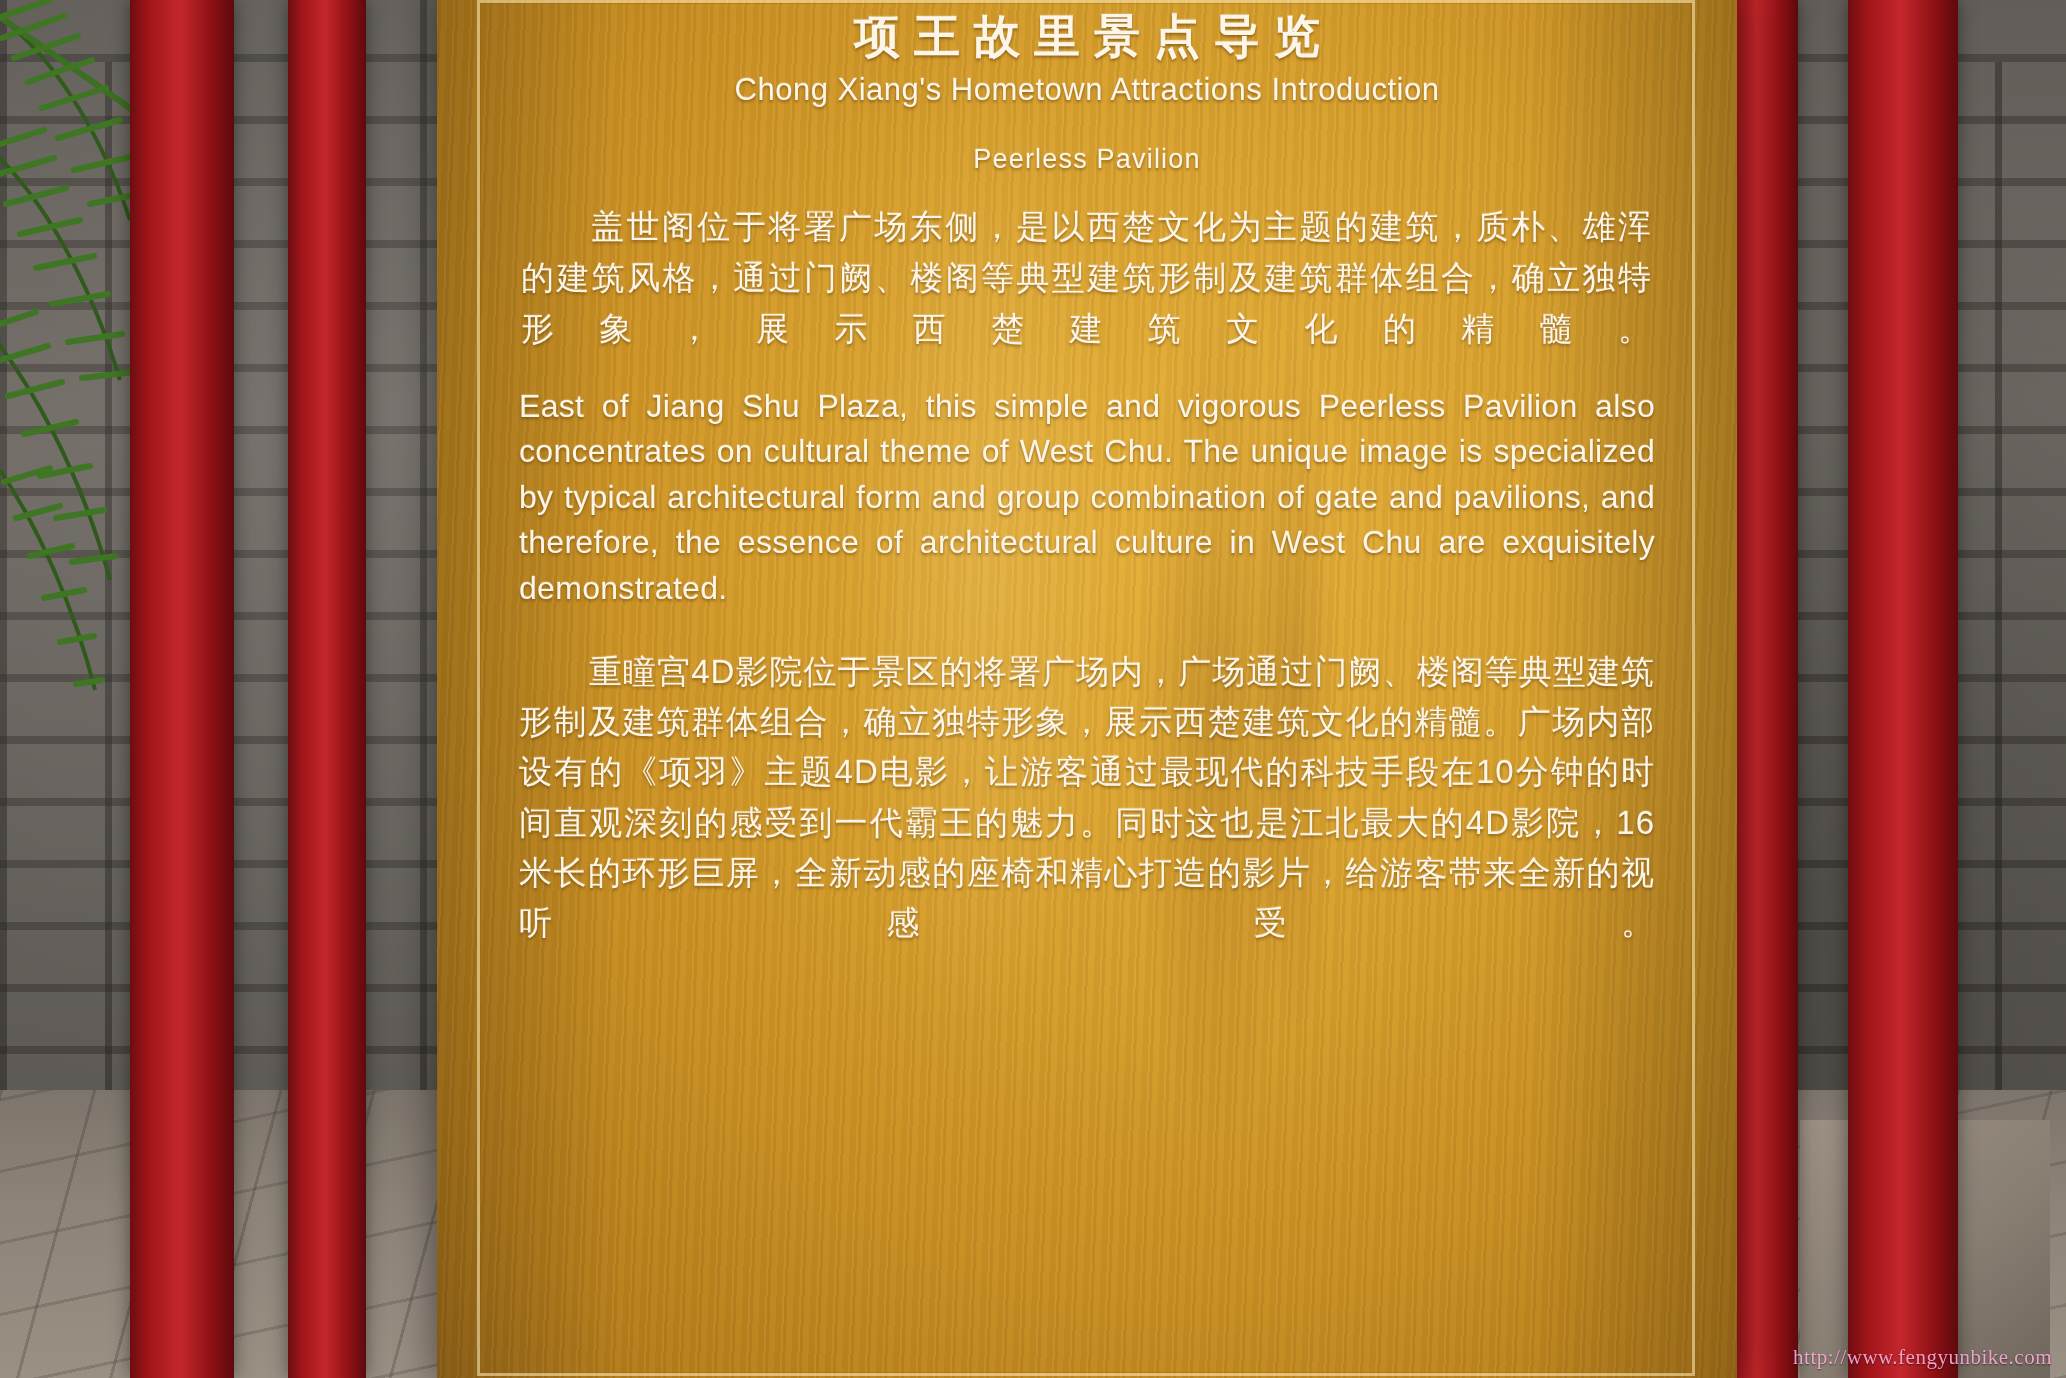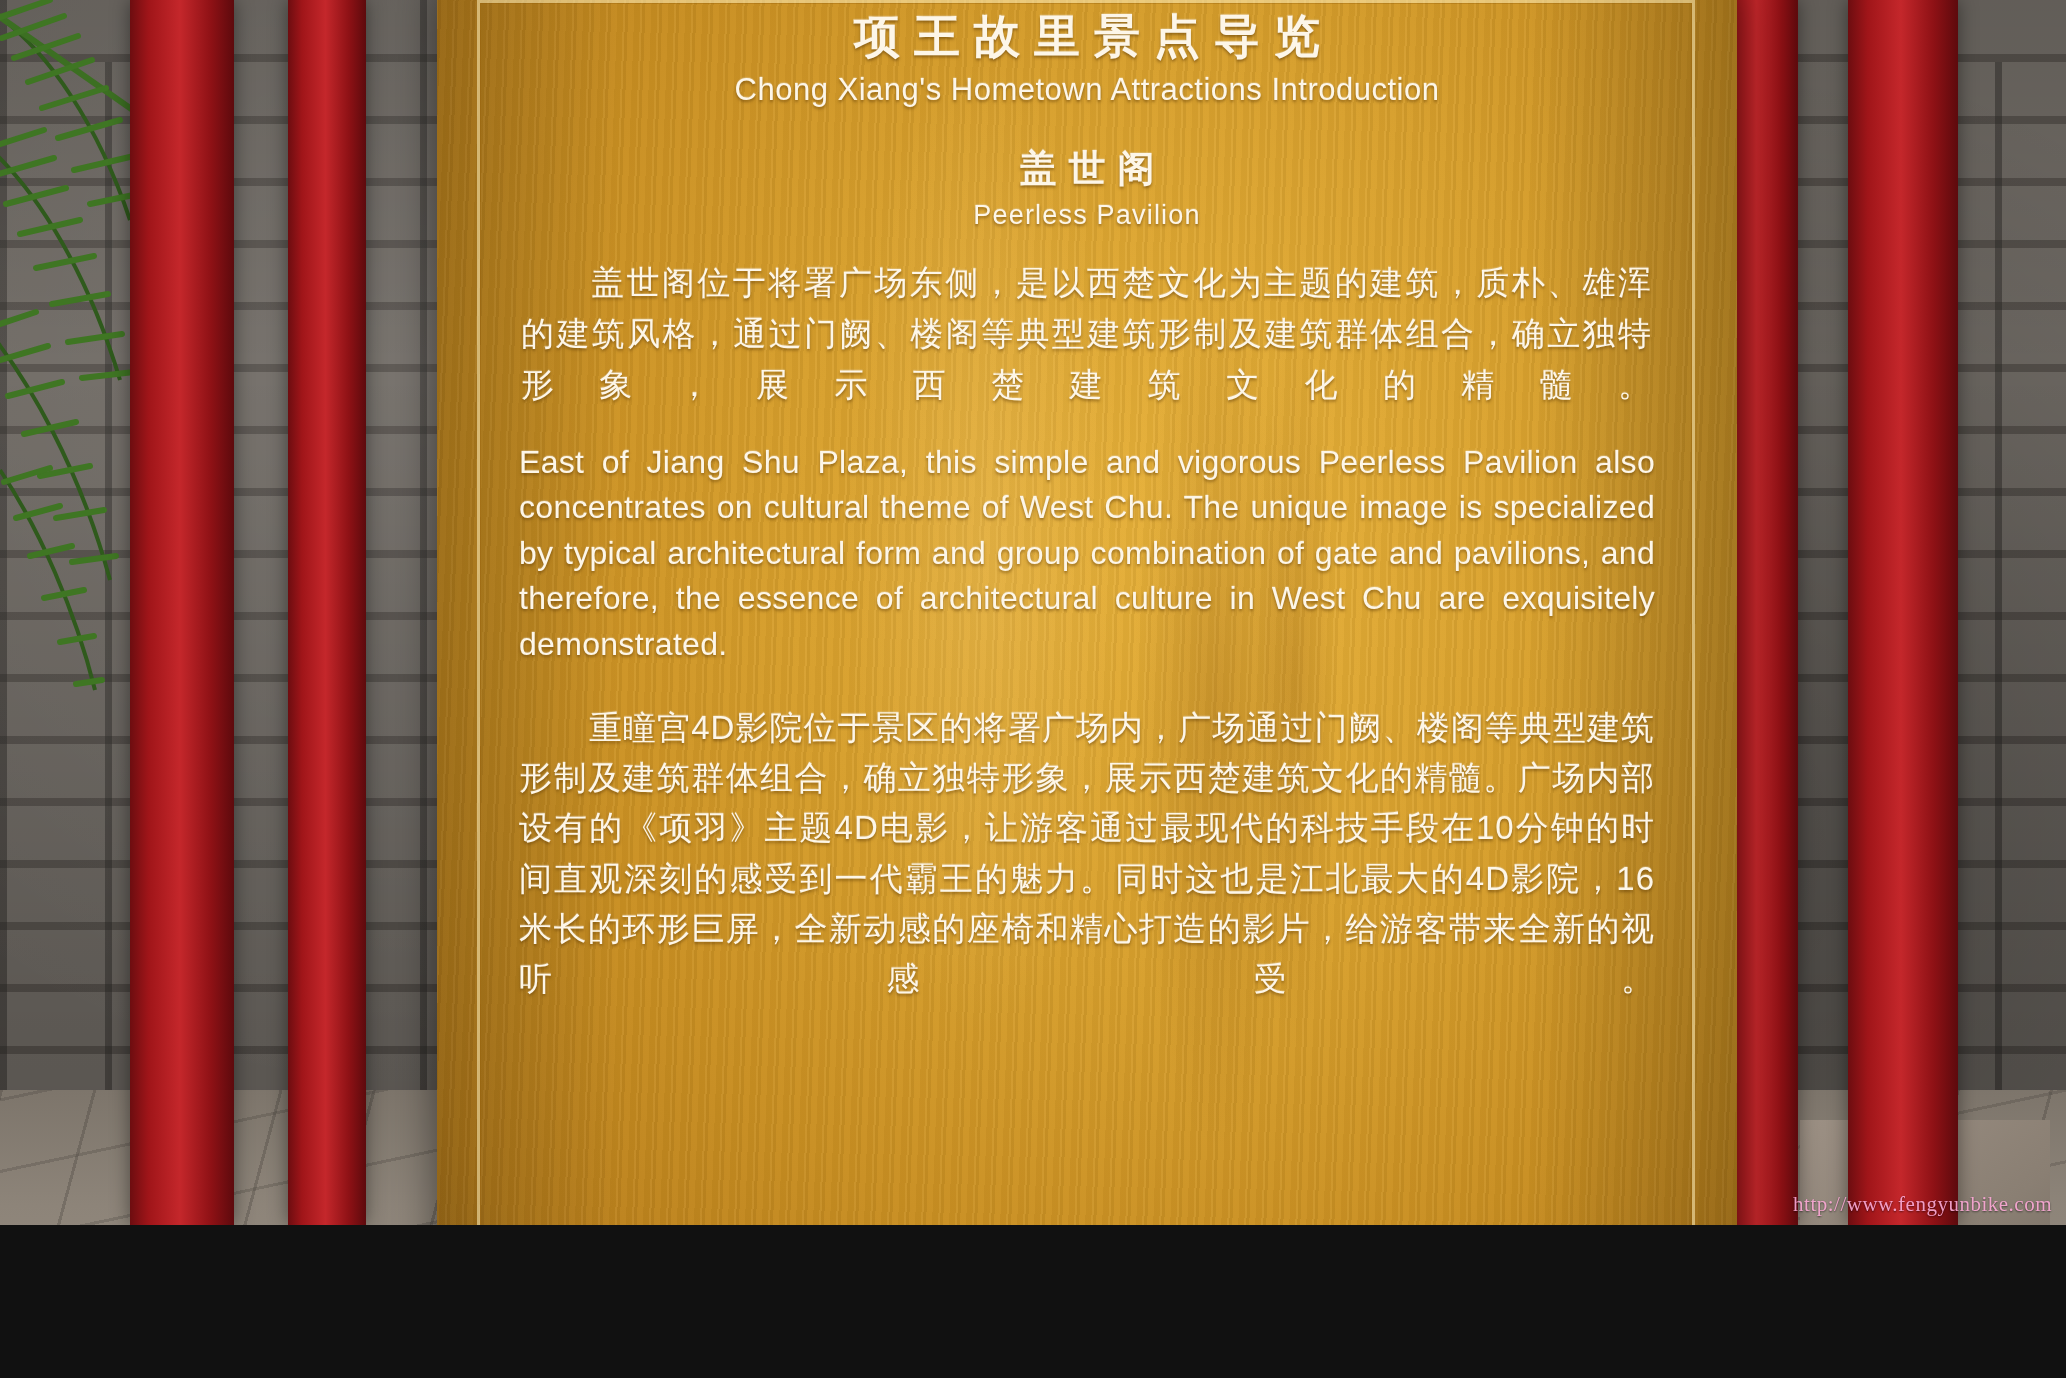--- a/index.html
+++ b/index.html
@@ -3,21 +3,21 @@
 <meta charset="utf-8">
 <style>
   html, body {
     margin: 0;
     padding: 0;
     background: #111;
   }
   #scene {
     position: relative;
     width: 2066px;
-    height: 1225px;
+    height: 1378px;
     overflow: hidden;
     font-family: "Liberation Sans", sans-serif;
     background: #4a4643;
   }
 
   
   .wall {
     position: absolute;
     inset: 0;
     background:
@@ -298,21 +298,20 @@
 
   <div class="board">
     <div class="board-grain"></div>
     <div class="board-inner-line"></div>
 
     <div class="content">
       <div class="title-cn">项王故里景点导览</div>
       <div class="title-en">Chong Xiang's Hometown Attractions Introduction</div>
 
       <div class="section">
-        <div class="sec-title-cn">盖世阁</div>
         <div class="sec-title-en">Peerless Pavilion</div>
         <div class="para-cn">盖世阁位于将署广场东侧，是以西楚文化为主题的建筑，质朴、雄浑的建筑风格，通过门阙、楼阁等典型建筑形制及建筑群体组合，确立独特形象，展示西楚建筑文化的精髓。</div>
         <div class="para-en">East of Jiang Shu Plaza, this simple and vigorous Peerless Pavilion also concentrates on cultural theme of West Chu. The unique image is specialized by typical architectural form and group combination of gate and pavilions, and therefore, the essence of architectural culture in West Chu are exquisitely demonstrated.</div>
       </div>
 
       <div class="section">
         <div class="para-cn-dense">重瞳宫4D影院位于景区的将署广场内，广场通过门阙、楼阁等典型建筑形制及建筑群体组合，确立独特形象，展示西楚建筑文化的精髓。广场内部设有的《项羽》主题4D电影，让游客通过最现代的科技手段在10分钟的时间直观深刻的感受到一代霸王的魅力。同时这也是江北最大的4D影院，16米长的环形巨屏，全新动感的座椅和精心打造的影片，给游客带来全新的视听感受。</div>
       </div>
     </div>
   </div>

